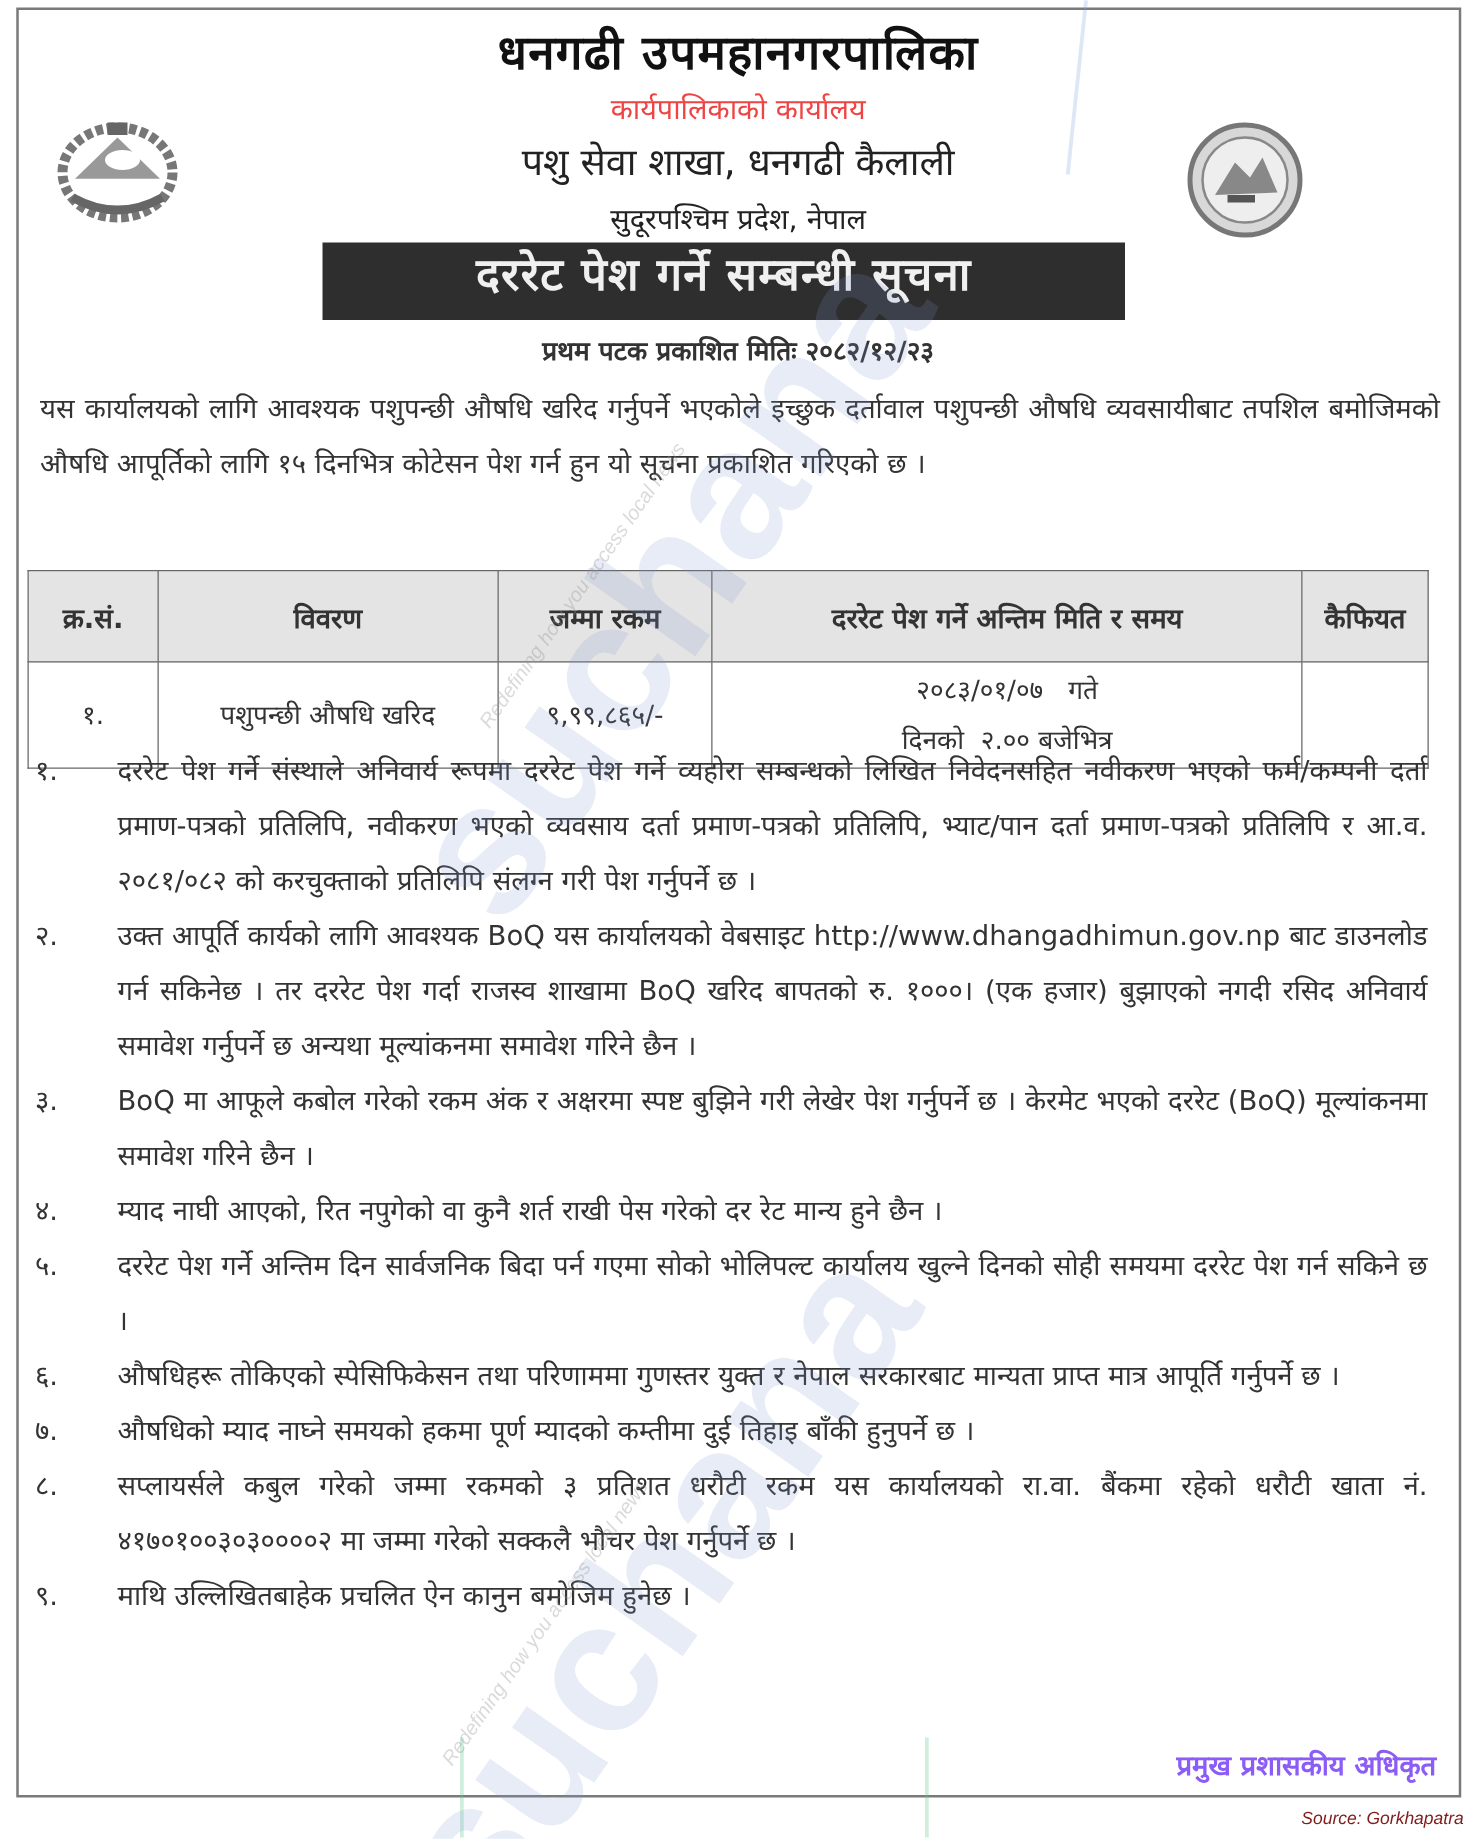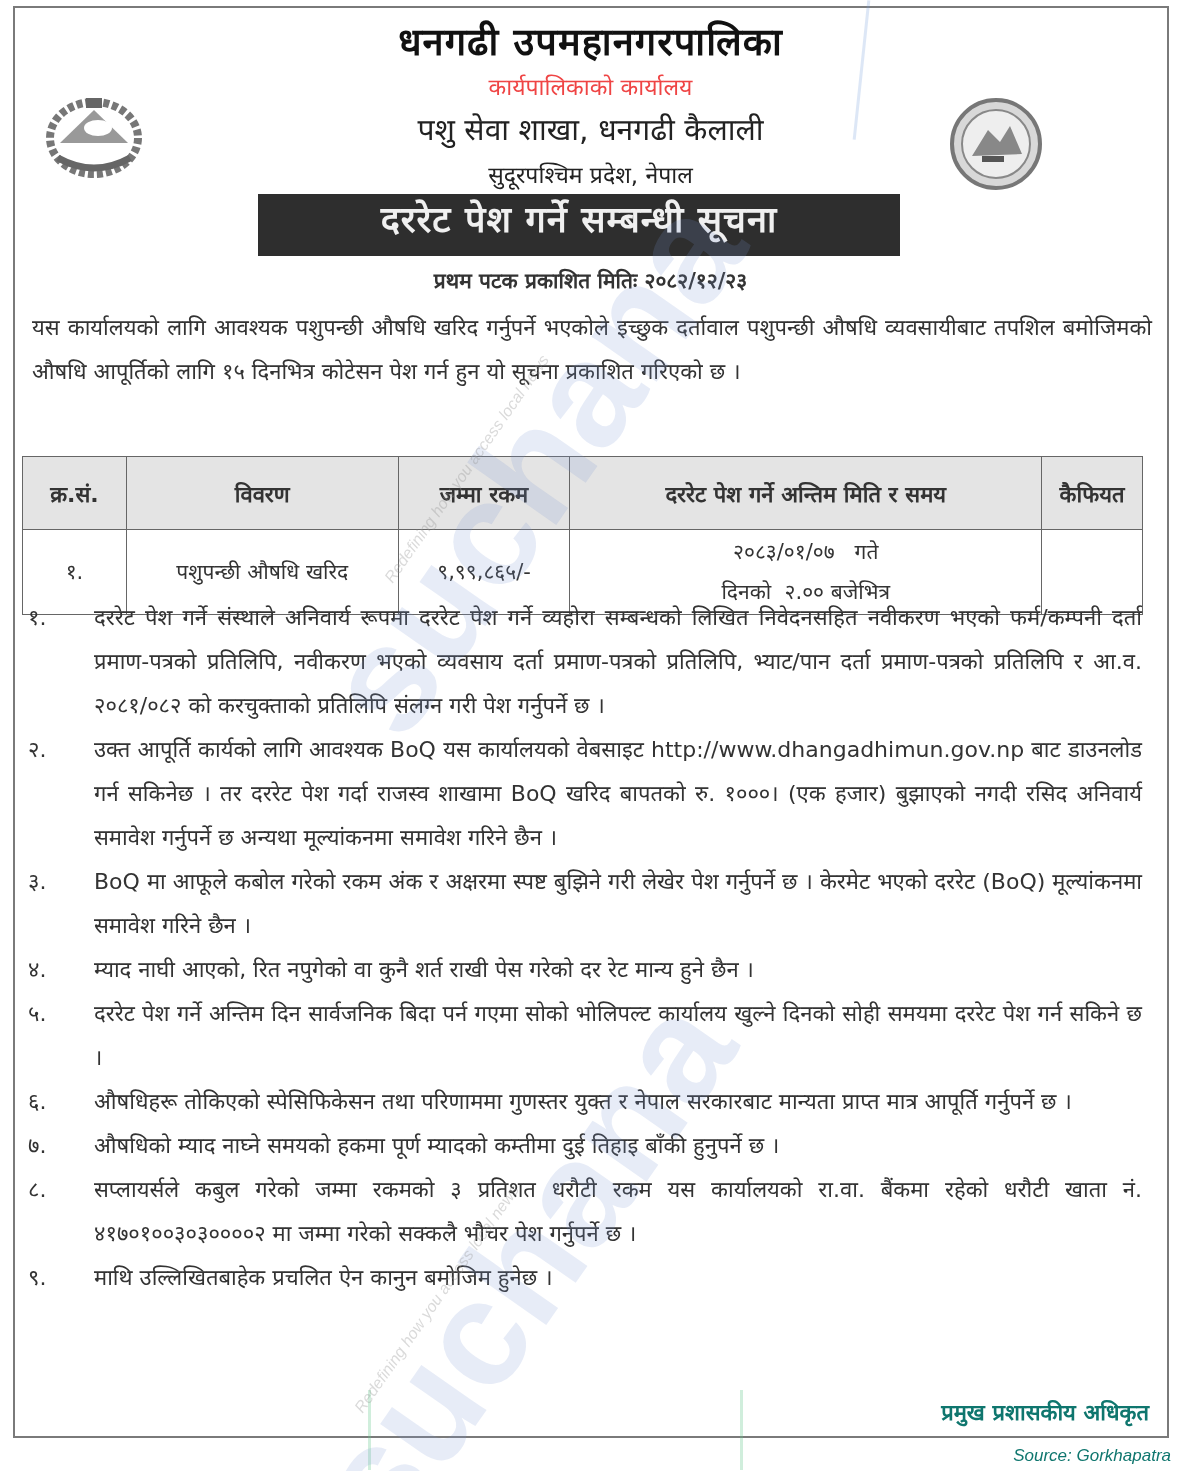--- a/index.html
+++ b/index.html
@@ -28,23 +28,23 @@
   table.items { position: absolute; left: 22px; top: 437px; width: 1121px; border-collapse: collapse;
                 font-size: 21px; color: #333; margin-top: 19px; }
   table.items th, table.items td { border: 1.5px solid #666; text-align: center; }
   table.items th { background: #e4e4e4; height: 70px; font-weight: bold; font-size: 22px; }
   table.items td { height: 82px; line-height: 40px; }
   .terms { position: absolute; left: 22px; top: 596px; width: 1120px; font-size: 22px;
            line-height: 44px; color: #333; }
   .term { display: flex; }
   .term .num { width: 66px; flex: none; padding-left: 6px; }
   .term .txt { flex: 1; text-align: justify; }
-  .signature { position: absolute; right: 32px; top: 1396px; font-size: 22px; font-weight: bold; color: #0f766e; }
-  .source { position: absolute; right: 10px; top: 1446px; font-size: 17px; font-style: italic;
-            font-family: "Liberation Sans", sans-serif; color: #0f766e; }
+  .signature { position: absolute; right: 32px; top: 1396px; font-size: 22px; font-weight: bold; color: #8b5cf6; }
+  .source { position: absolute; right: 10px; top: 1446px; font-size: 14px; font-style: italic;
+            font-family: "Liberation Sans", sans-serif; color: #7f1d1d; }
   .accent-line { position: absolute; width: 3px; background: rgba(100,200,140,0.25); }
 </style>
 </head>
 <body>
 
 <div class="frame"></div>
 
 <div class="accent-line" style="left:860px;top:0;height:140px;transform:rotate(6deg);background:rgba(120,160,220,0.25)"></div>
 <div class="accent-line" style="left:368px;top:1390px;height:80px;background:rgba(100,200,140,0.3)"></div>
 <div class="accent-line" style="left:740px;top:1390px;height:80px;background:rgba(100,200,140,0.3)"></div>

